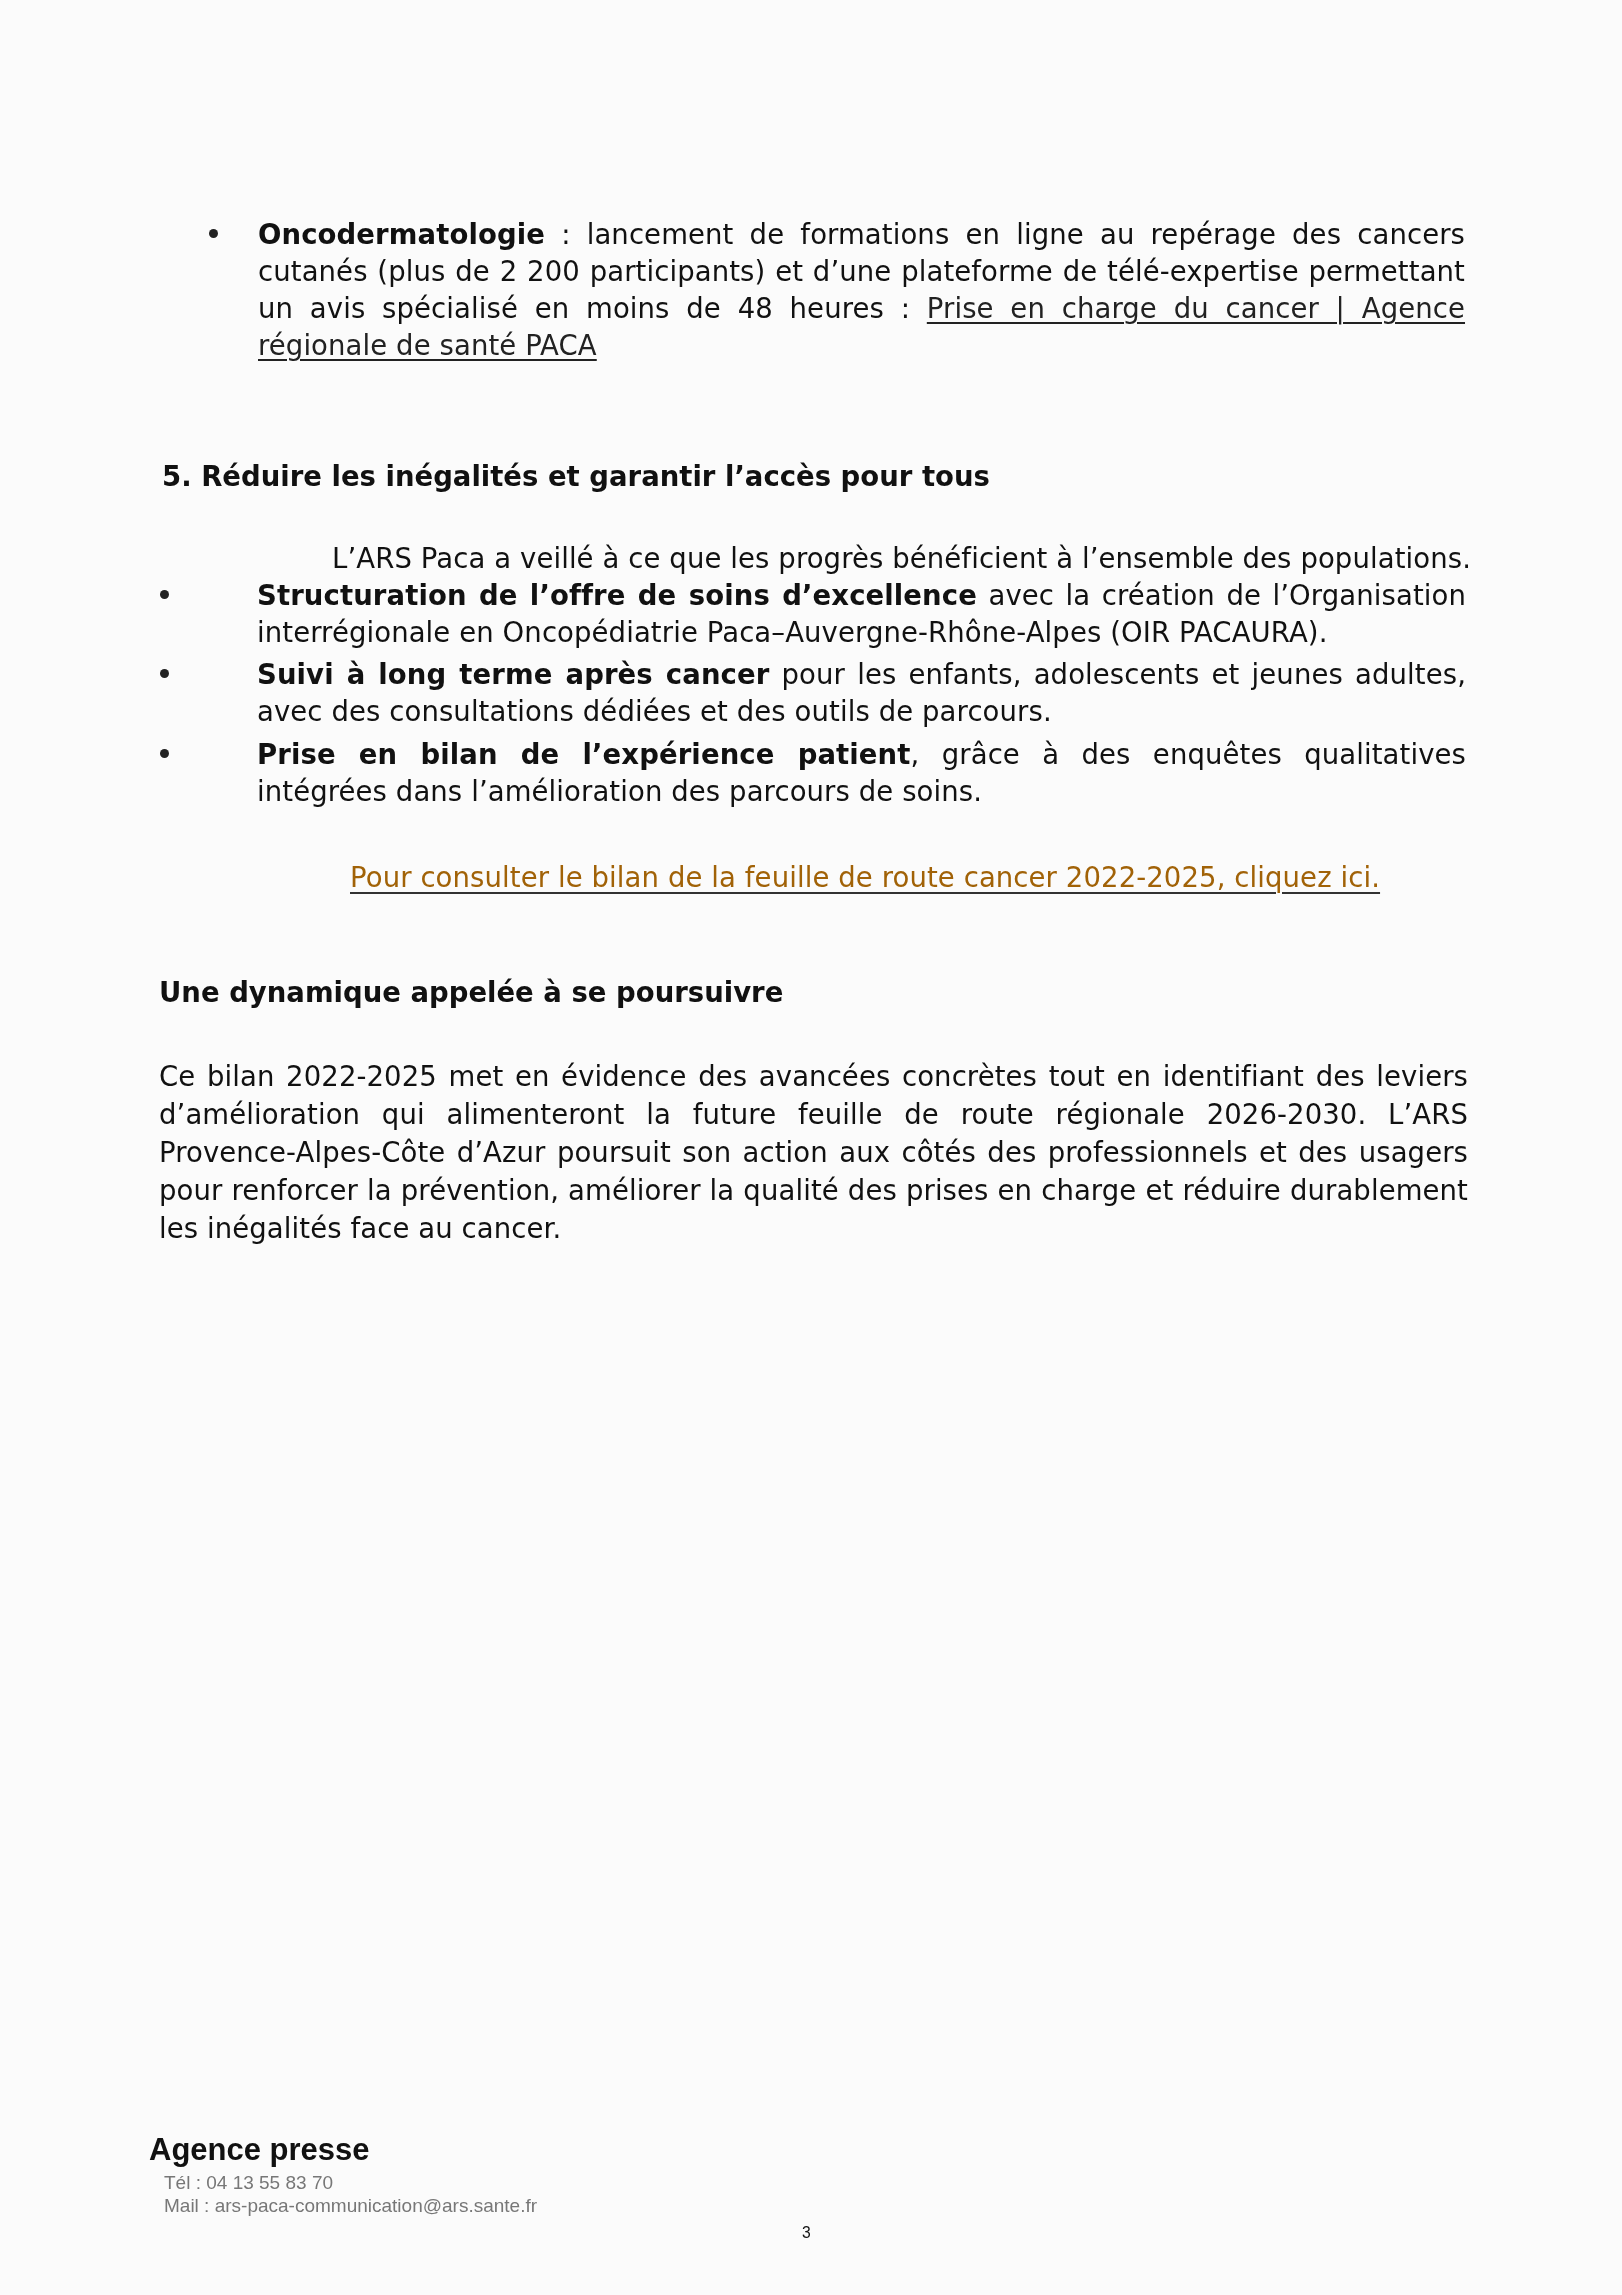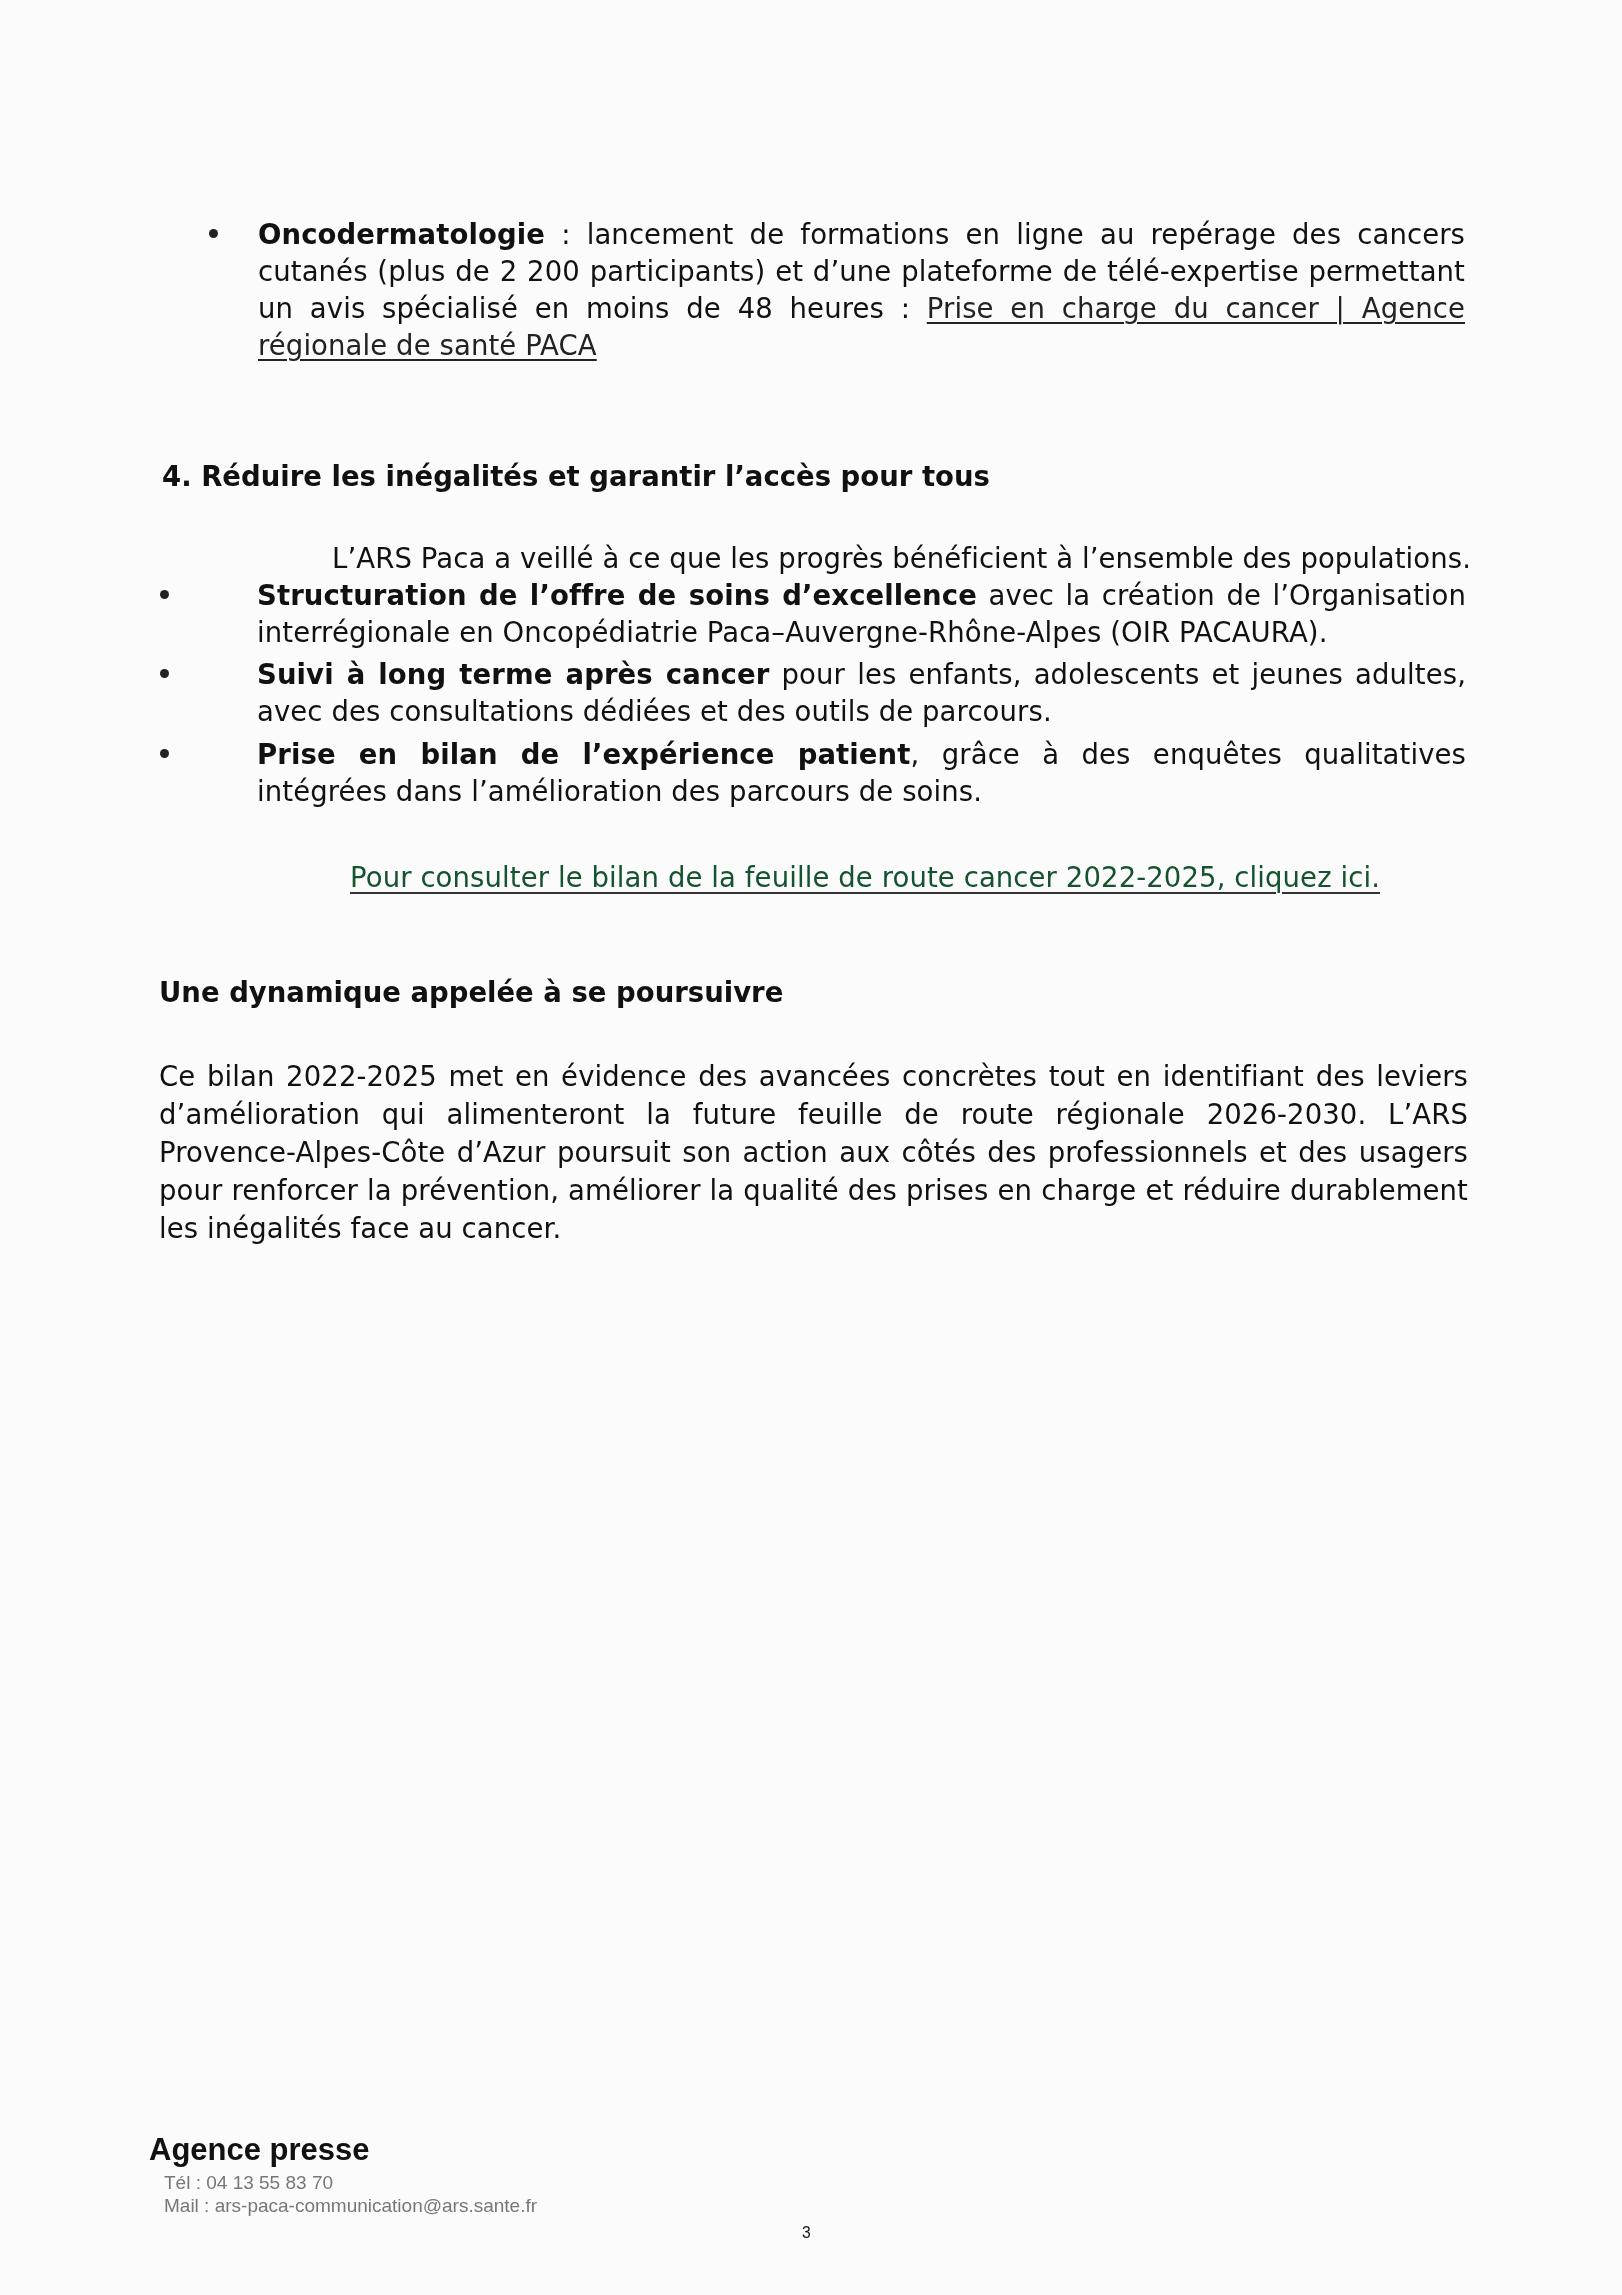--- a/index.html
+++ b/index.html
@@ -15,37 +15,37 @@
   .text { font-size: 27.5px; line-height: 37px; letter-spacing: 0.1px; text-align: right; }
   .justify { text-align: justify; text-align-last: left; }
   .bullet-row { position: absolute; left: 209px; width: 1256px; }
   .bullet-dot {
     position: absolute; left: 0; top: 13px;
     width: 9.2px; height: 9.2px; border-radius: 50%; background: #222;
   }
   .bullet-body { position: absolute; left: 49px; width: 1207px; }
   b { font-weight: bold; }
   a.link { color: #222; text-decoration: underline; text-underline-offset: 3.9px; text-decoration-thickness: 2px; }
-  a.link-gray { color: #14532d; text-decoration: underline; text-underline-offset: 5.2px; text-decoration-thickness: 2px; text-decoration-color: #333; }
+  a.link-gray { color: #a16207; text-decoration: underline; text-underline-offset: 5.2px; text-decoration-thickness: 2px; text-decoration-color: #333; }
   .heading { font-weight: bold; font-size: 27.5px; line-height: 37px; }
   .contact-title { font-family: "Liberation Sans", sans-serif; font-weight: bold; font-size: 31px; color: #111; }
   .contact-line { font-family: Liberation Sans, sans-serif; font-size: 19px; color: #777; line-height: 22px; margin-left: 15px; }
   .page-number { font-family: "Liberation Sans", sans-serif; font-size: 15.7px; color: #111; }
 </style>
 </head>
 <body>
 
 <div class="bullet-row text justify" style="top:216px;">
   <span class="bullet-dot"></span>
   <div class="bullet-body">
     <b>Oncodermatologie</b><span> : lancement de formations en ligne au repérage des cancers cutanés (plus de 2 200 participants) et d’une plateforme de télé-expertise permettant un avis spécialisé en moins de 48 heures : </span><a class="link" href="#">Prise en charge du cancer | Agence régionale de santé PACA</a>
   </div>
 </div>
 
-<div class="abs heading" style="left:162px; top:458px;">4.  Réduire les inégalités et garantir l’accès pour tous</div>
+<div class="abs heading" style="left:162px; top:458px;">5.  Réduire les inégalités et garantir l’accès pour tous</div>
 
 <div class="abs text" style="left:162px; top:540px; width:1309px;">L’ARS Paca a veillé à ce que les progrès bénéficient à l’ensemble des populations.</div>
 
 <div class="bullet-row text justify" style="top:577px; left:160px; width:1305px;">
   <span class="bullet-dot"></span>
   <div class="bullet-body" style="left:97px; width:1209px;">
     <b>Structuration de l’offre de soins d’excellence</b><span> avec la création de l’Organisation interrégionale en Oncopédiatrie Paca–Auvergne-Rhône-Alpes (OIR PACAURA).</span>
   </div>
 </div>
 

